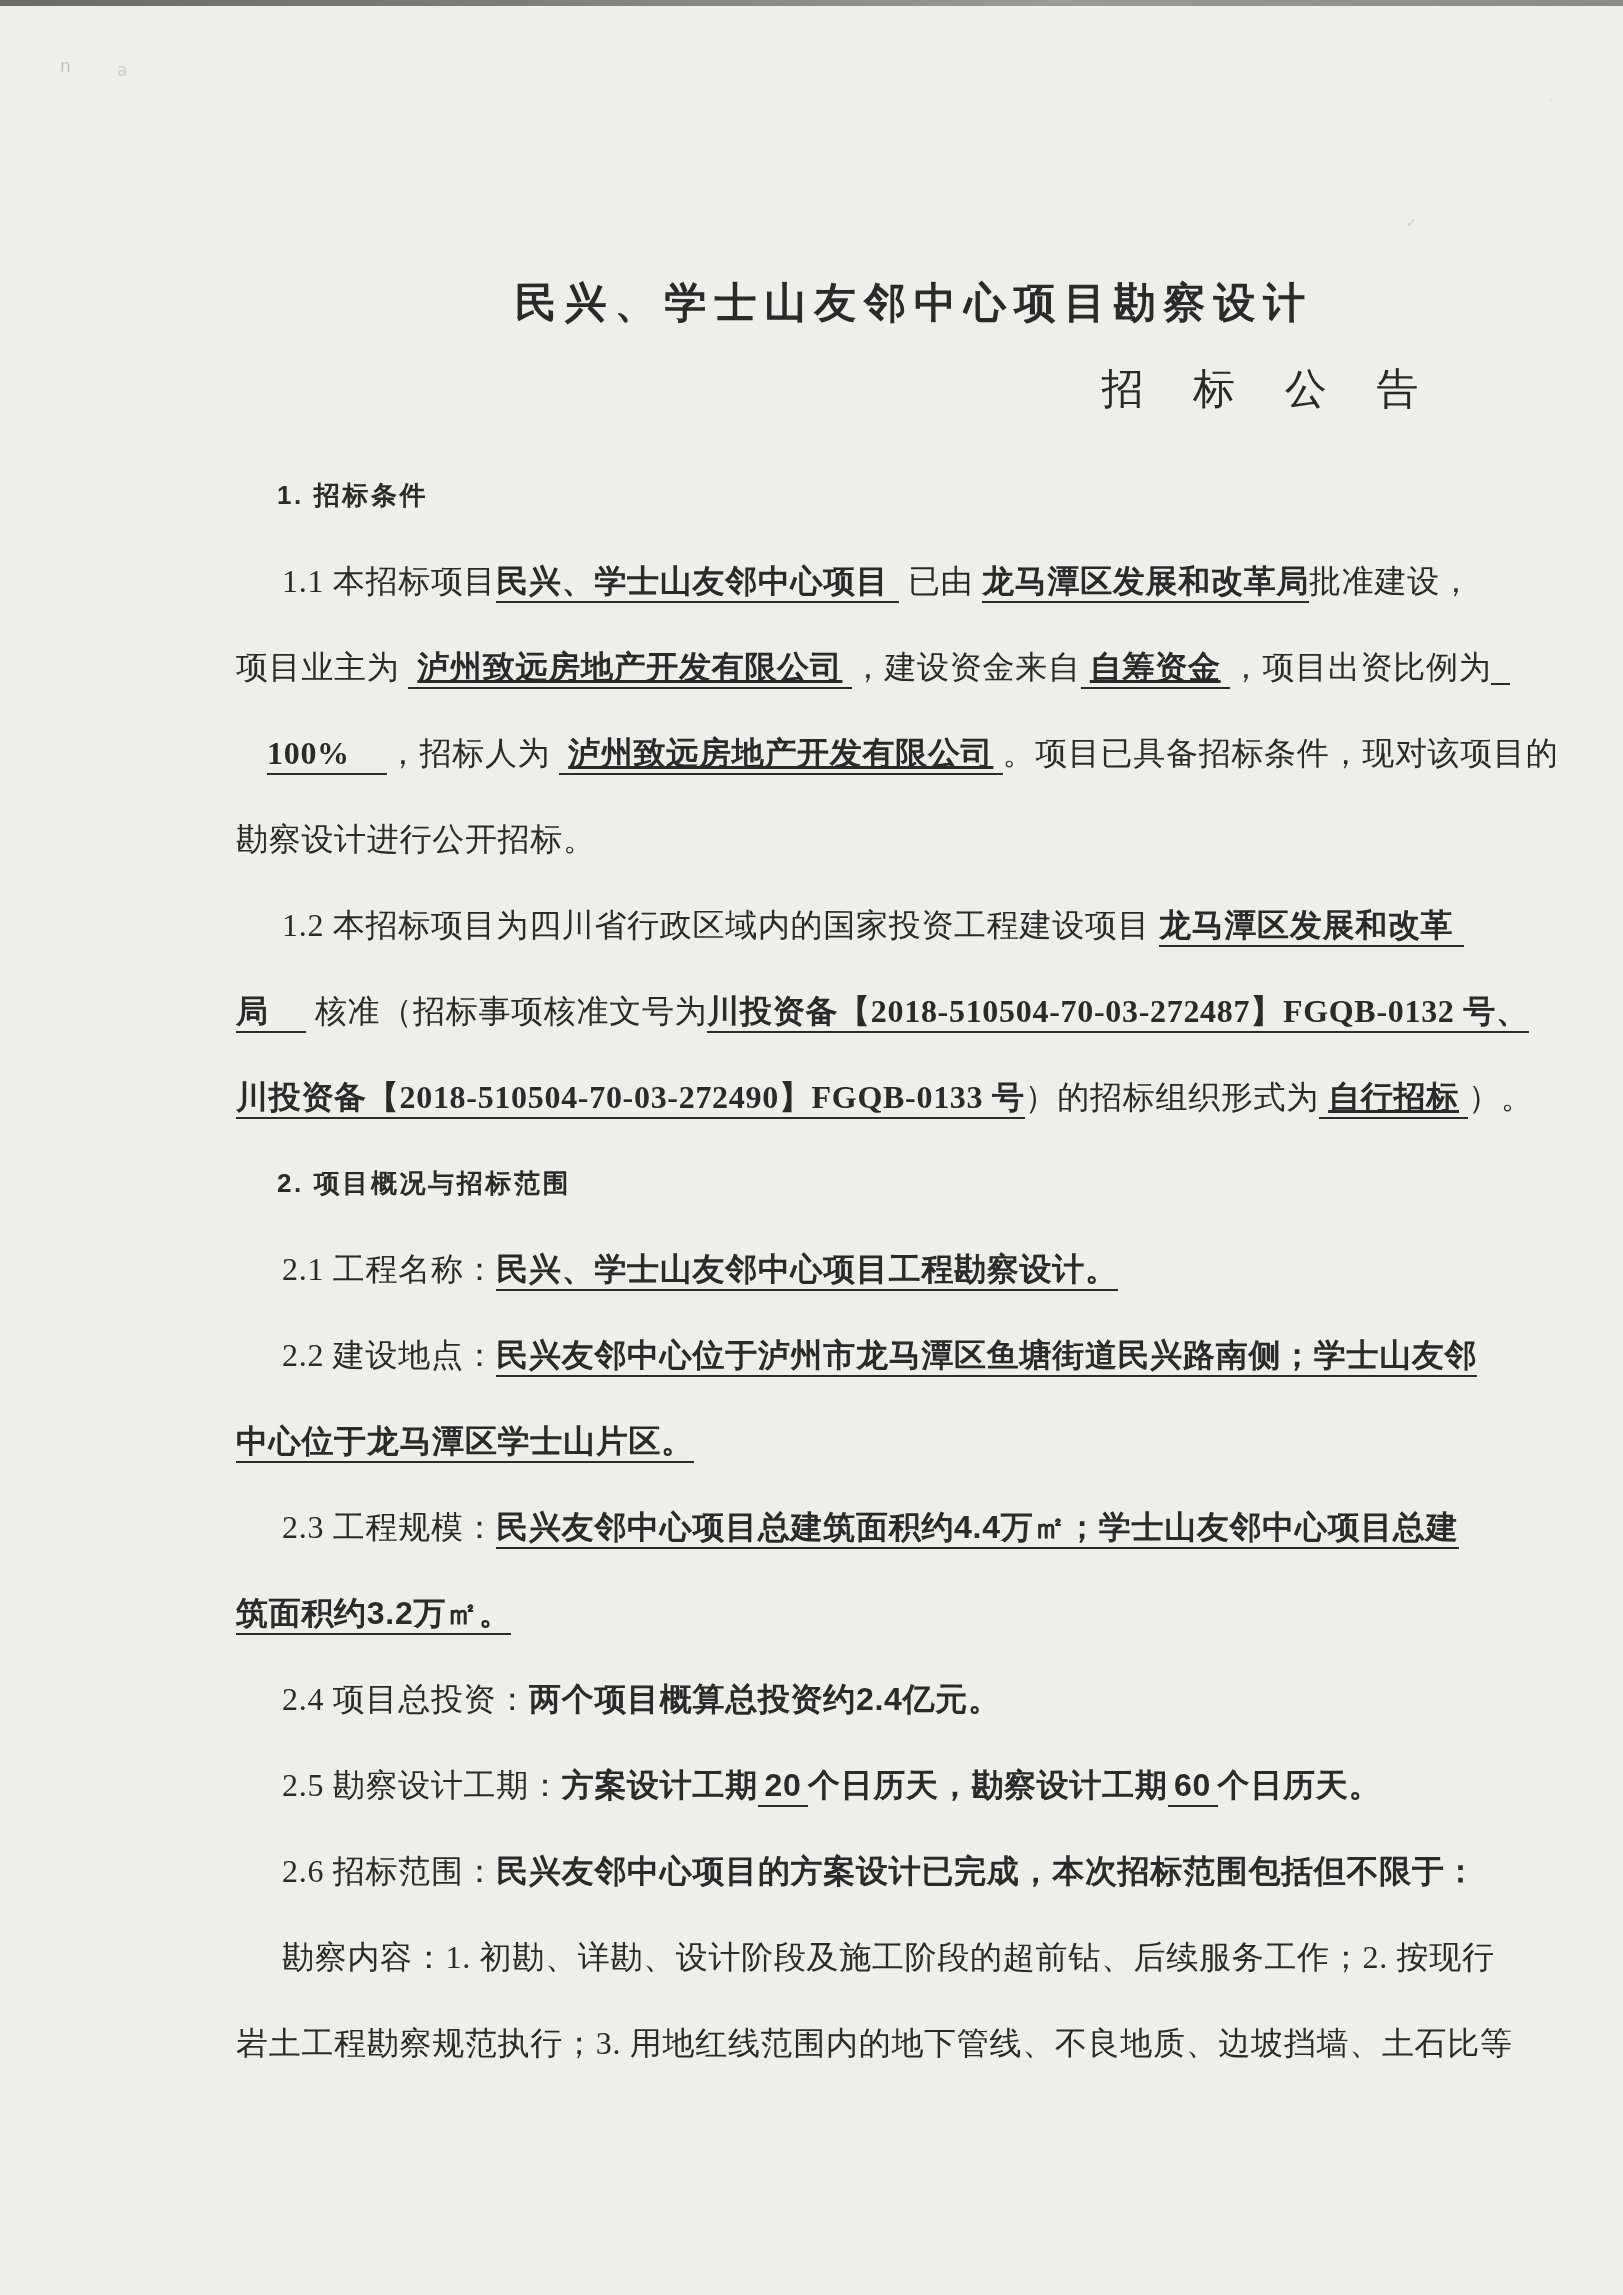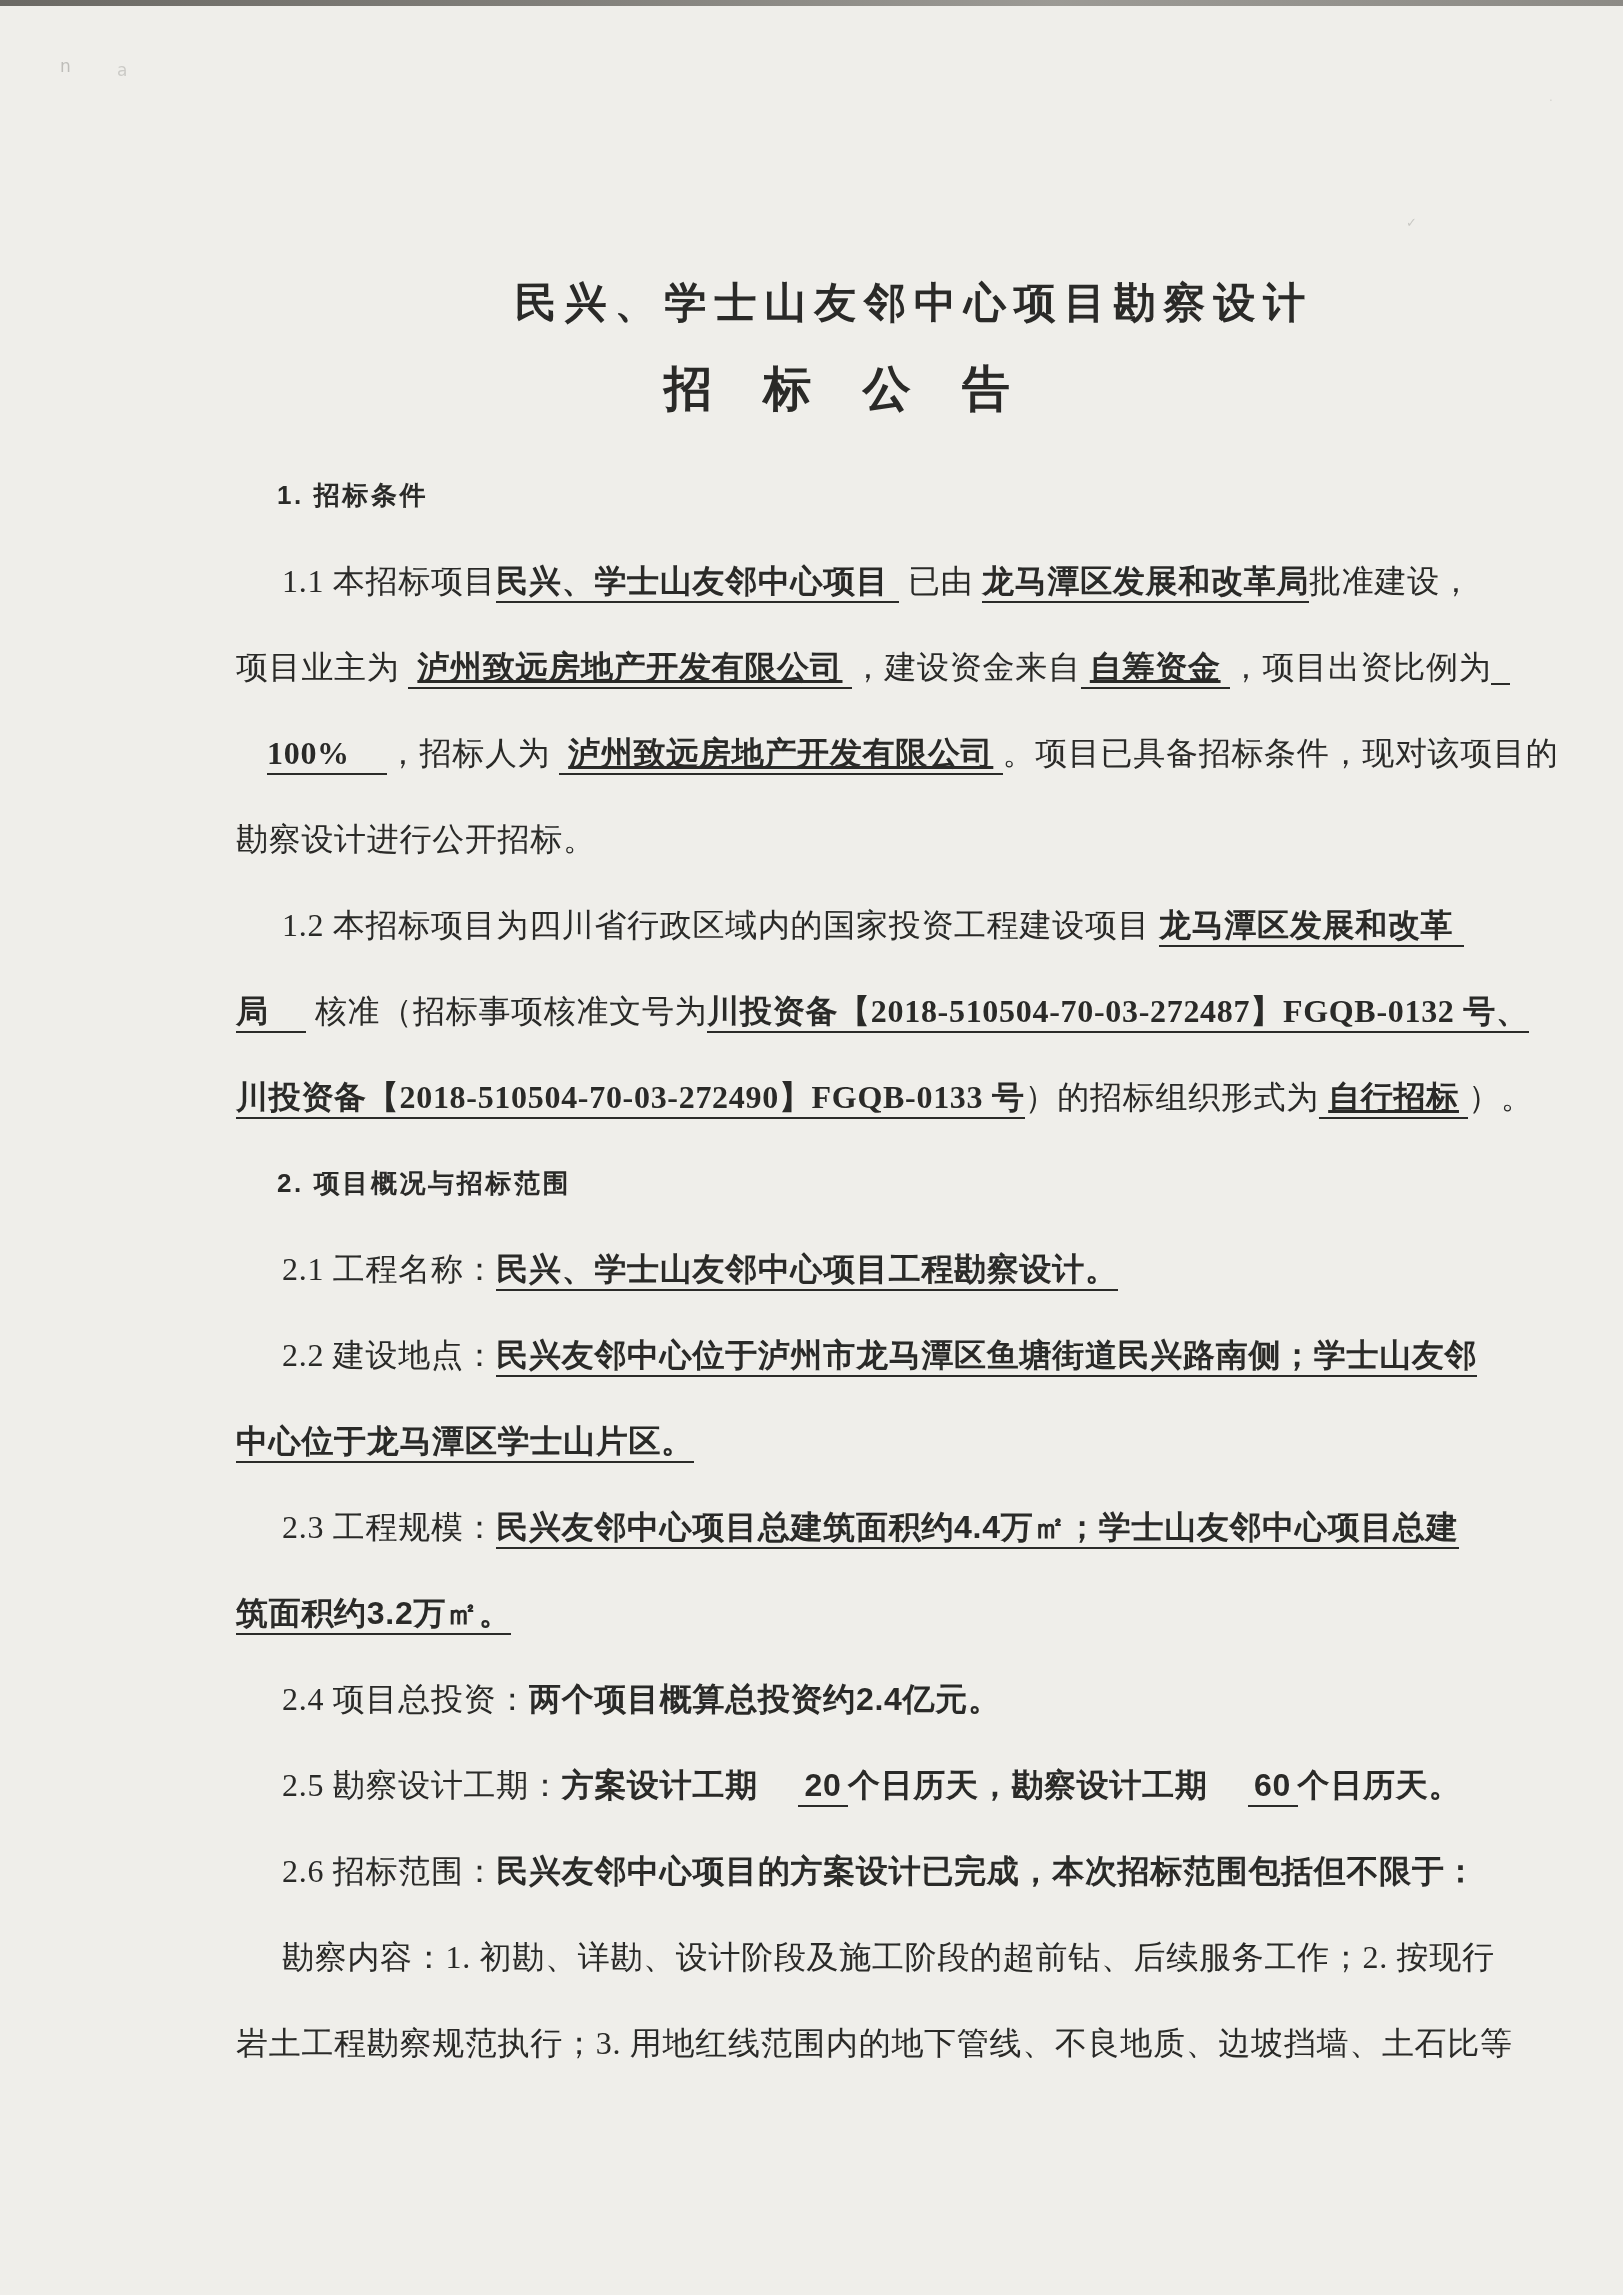--- a/index.html
+++ b/index.html
@@ -20,29 +20,29 @@
   .speck{position:absolute;color:#70706c;font-size:17px;opacity:.38;line-height:1;
     font-family:"DejaVu Sans",sans-serif;}
   .content{position:absolute;left:236px;top:260px;width:1172px;}
   .line{height:86px;line-height:86px;font-size:32px;letter-spacing:0.7px;white-space:nowrap;}
   .spacer{height:19.6px;}
   .center{text-align:center;}
   .indent{padding-left:46px;}
   .pad-l-line{padding-left:31px;}
   .t1{font-size:42px;font-weight:700;letter-spacing:7.9px;
       font-family:"Liberation Sans","DejaVu Sans",sans-serif;position:relative;left:92px;}
-  .t2{font-size:48px;font-weight:700;letter-spacing:9.2px;word-spacing:19.6px;
-      font-family:"Liberation Sans","DejaVu Sans",sans-serif;position:relative;left:19.6px;}
+  .t2{font-size:42px;font-weight:400;letter-spacing:9.2px;word-spacing:19.6px;
+      font-family:"Liberation Sans","DejaVu Sans",sans-serif;position:relative;left:19.6px;text-align:right;}
   .h{font-size:26px;font-weight:700;letter-spacing:2.6px;padding-left:41px;
      font-family:"Liberation Sans","DejaVu Sans",sans-serif;}
   .b{font-weight:700;}
   .sans{font-family:"Liberation Sans","DejaVu Sans",sans-serif;}
   .u{border-bottom:2px solid #2b2b29;padding-bottom:2.6px;}
   .pad-lr{padding-left:9.2px;padding-right:9.2px;text-decoration:underline;}
-  .pad-lr-sm{padding-left:6.5px;padding-right:6.5px;margin-left:40px;}
+  .pad-lr-sm{padding-left:6.5px;padding-right:6.5px;}
   .pad-r-sm{padding-right:10.5px;}
   .pad-r-lg{padding-right:37px;}
   .gap-r{margin-right:9.2px;}
   .u-blank{display:inline-block;width:18.3px;height:2px;background:#2b2b29;vertical-align:-7.9px;}
 </style>
 </head>
 <body>
 
 <div class="page">
 

